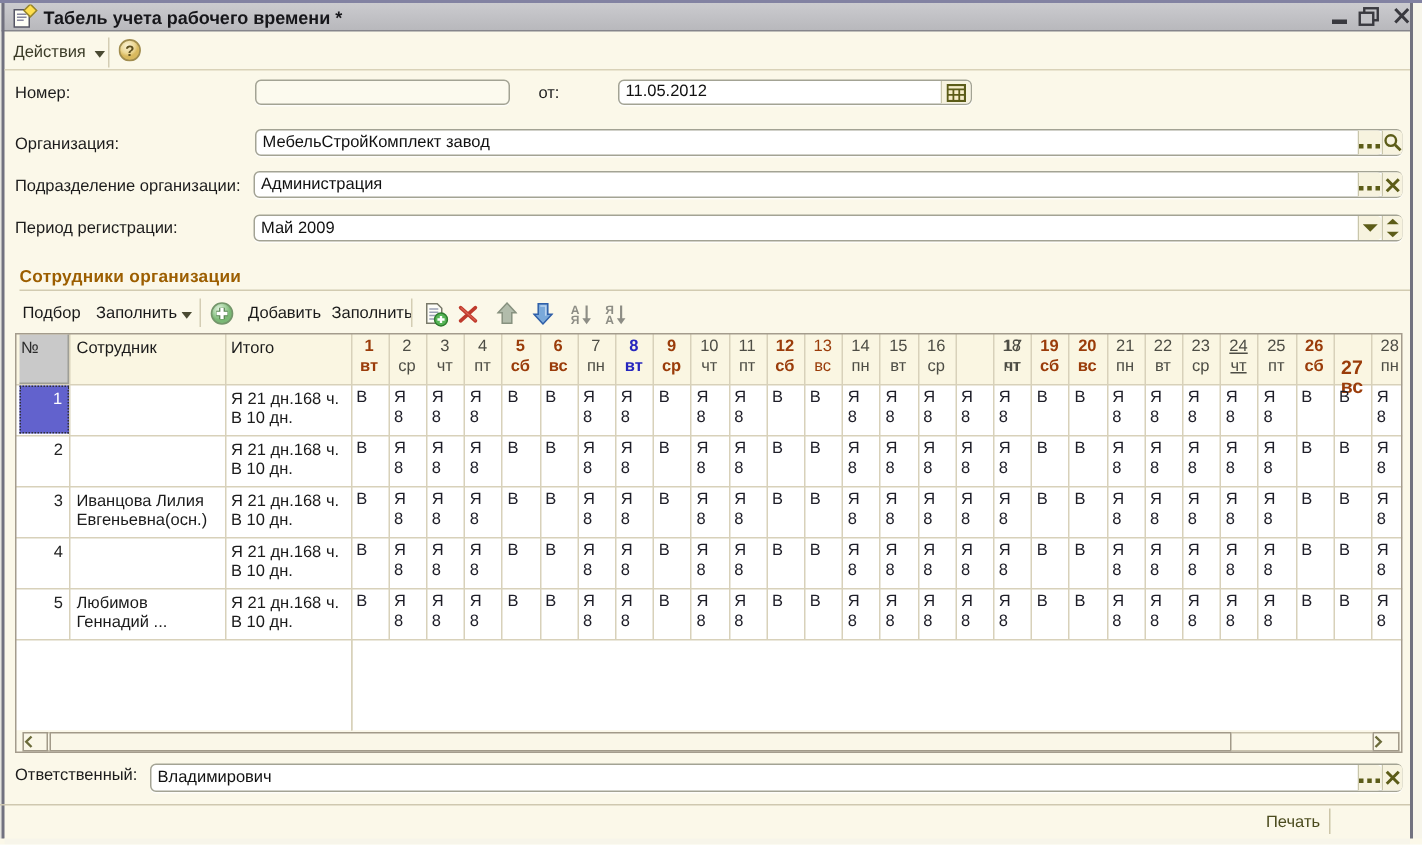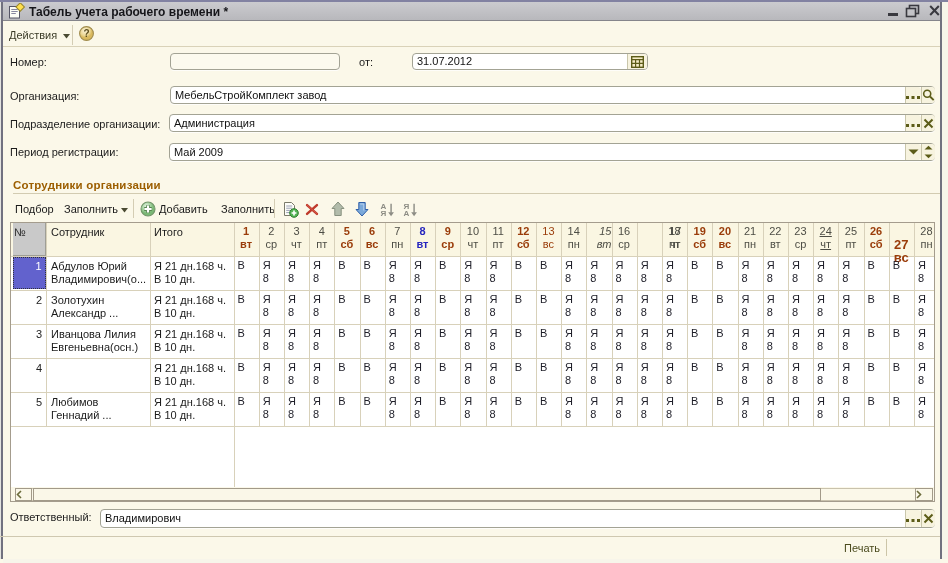--- a/index.html
+++ b/index.html
@@ -57,21 +57,21 @@
       </svg>
     </div>
     <div style="position:absolute;left:3px;top:46px;width:937px;height:1px;background:#d9d2b8;"></div>
     <div style="position:absolute;left:10px;top:56px;width:160px;height:13px;font-size:11px;color:#1c1c1c;white-space:nowrap;">Номер:</div>
     <div style="position:absolute;left:10px;top:90px;width:160px;height:13px;font-size:11px;color:#1c1c1c;white-space:nowrap;">Организация:</div>
     <div style="position:absolute;left:10px;top:118px;width:165px;height:13px;font-size:11px;color:#1c1c1c;white-space:nowrap;">Подразделение организации:</div>
     <div style="position:absolute;left:10px;top:146px;width:160px;height:13px;font-size:11px;color:#1c1c1c;white-space:nowrap;">Период регистрации:</div>
     <div style="position:absolute;left:359px;top:56px;width:30px;height:13px;font-size:11px;color:#1c1c1c;white-space:nowrap;">от:</div>
     <div style="position:absolute;left:170px;top:53px;width:170px;height:17px;background:#fcfaee;border:1px solid #a3a394;border-radius:4px;box-sizing:border-box;box-shadow:0 1px 0 rgba(255,255,255,.7);"></div>
     <div style="position:absolute;left:412px;top:53px;width:236px;height:17px;background:#fff;border:1px solid #a3a394;border-radius:4px;box-sizing:border-box;box-shadow:0 1px 0 rgba(255,255,255,.7);"></div>
-    <div style="position:absolute;left:417px;top:55px;width:100px;height:13px;font-size:11px;color:#111;white-space:nowrap;">31.07.2012</div>
+    <div style="position:absolute;left:417px;top:55px;width:100px;height:13px;font-size:11px;color:#111;white-space:nowrap;">11.05.2012</div>
     <div style="position:absolute;left:627px;top:54px;width:20px;height:15px;background:#f7f3df;border-left:1px solid #c9c6ab;border-radius:0 3px 3px 0;box-sizing:border-box;">
       <div style="display:flex;align-items:center;justify-content:center;height:100%;padding-top:0px;box-sizing:border-box;">
         <svg width="13" height="12" viewBox="0 0 13 12">
           <rect x="0.7" y="0.7" width="11.6" height="10.6" fill="#f6edc8" stroke="#5c5c18" stroke-width="1.4"></rect>
           <path d="M0.7 3.6h11.6M4.6 3.6v7.7M8.5 3.6v7.7M0.7 7.3h11.6" stroke="#5c5c18" stroke-width="1.2"></path>
         </svg>
       </div>
     </div>
     <div style="position:absolute;left:170px;top:86px;width:765px;height:18px;background:#fff;border:1px solid #a3a394;border-radius:4px;box-sizing:border-box;box-shadow:0 1px 0 rgba(255,255,255,.7);"></div>
     <div style="position:absolute;left:175px;top:89px;width:400px;height:13px;font-size:11px;color:#111;white-space:nowrap;">МебельСтройКомплект завод</div>
@@ -144,21 +144,21 @@
             <stop offset="0%" stop-color="#e6f5e4"></stop>
             <stop offset="55%" stop-color="#abd6a7"></stop>
             <stop offset="100%" stop-color="#7ab875"></stop>
           </radialGradient>
         </defs>
         <circle cx="8" cy="8" r="7" fill="url(#gp)" stroke="#74966b" stroke-width="1.1"></circle>
         <path d="M8 4.2v7.6M4.2 8h7.6" stroke="#55824e" stroke-width="3.8"></path>
         <path d="M8 4.4v7.2M4.4 8h7.2" stroke="#ffffff" stroke-width="2.2"></path>
       </svg>
     </div>
-    <div style="position:absolute;left:159px;top:203px;width:70px;height:13px;font-size:11px;color:#1a1a1a;white-space:nowrap;"><span style="text-decoration:underline;">Д</span>обавить</div>
+    <div style="position:absolute;left:144px;top:203px;width:70px;height:13px;font-size:11px;color:#1a1a1a;white-space:nowrap;text-align:right;"><span style="text-decoration:underline;">Д</span>обавить</div>
     <div style="position:absolute;left:221px;top:203px;width:60px;height:13px;font-size:11px;color:#1a1a1a;white-space:nowrap;">Заполнить</div>
     <div style="position:absolute;left:274px;top:199px;width:1px;height:19px;background:#d4cdb4;"></div>
     <div style="position:absolute;left:281.5px;top:201px;width:17px;height:17px;">
       <svg width="17" height="17" viewBox="0 0 17 17">
         <path d="M2.5 1.5h7l3 3v10h-10z" fill="#fdfdf8" stroke="#7a7a6a" stroke-width="1"></path>
         <path d="M4.2 5h6M4.2 7.2h6M4.2 9.4h6M4.2 11.6h4" stroke="#9aa0b4" stroke-width="1"></path>
         <circle cx="12" cy="12" r="4.3" fill="#55b455" stroke="#2e7d2e" stroke-width="1"></circle>
         <path d="M12 9.6v4.8M9.6 12h4.8" stroke="#fff" stroke-width="1.6"></path>
       </svg>
     </div>
@@ -246,36 +246,35 @@
       <div style="position:absolute;left:324.3px;top:3px;width:25.2px;height:26px;font-size:11px;font-weight:bold;color:#9a3c0a;text-align:center;line-height:13px;">5<br>сб</div>
       <div style="position:absolute;left:349.5px;top:3px;width:25.2px;height:26px;font-size:11px;font-weight:bold;color:#9a3c0a;text-align:center;line-height:13px;">6<br>вс</div>
       <div style="position:absolute;left:374.7px;top:3px;width:25.2px;height:26px;font-size:11px;font-weight:normal;color:#4d4d45;text-align:center;line-height:13px;">7<br>пн</div>
       <div style="position:absolute;left:399.9px;top:3px;width:25.2px;height:26px;font-size:11px;font-weight:bold;color:#2626be;text-align:center;line-height:13px;">8<br>вт</div>
       <div style="position:absolute;left:425.1px;top:3px;width:25.2px;height:26px;font-size:11px;font-weight:bold;color:#9a3c0a;text-align:center;line-height:13px;">9<br>ср</div>
       <div style="position:absolute;left:450.29999999999995px;top:3px;width:25.2px;height:26px;font-size:11px;font-weight:normal;color:#4d4d45;text-align:center;line-height:13px;">10<br>чт</div>
       <div style="position:absolute;left:475.5px;top:3px;width:25.2px;height:26px;font-size:11px;font-weight:normal;color:#4d4d45;text-align:center;line-height:13px;">11<br>пт</div>
       <div style="position:absolute;left:500.7px;top:3px;width:25.2px;height:26px;font-size:11px;font-weight:bold;color:#9a3c0a;text-align:center;line-height:13px;">12<br>сб</div>
       <div style="position:absolute;left:525.9px;top:3px;width:25.2px;height:26px;font-size:11px;font-weight:normal;color:#9a3c0a;text-align:center;line-height:13px;">13<br>вс</div>
       <div style="position:absolute;left:551.0999999999999px;top:3px;width:25.2px;height:26px;font-size:11px;font-weight:normal;color:#4d4d45;text-align:center;line-height:13px;">14<br>пн</div>
-      <div style="position:absolute;left:576.3px;top:3px;width:25.2px;height:26px;font-size:11px;font-weight:normal;color:#4d4d45;text-align:right;line-height:13px;font-style:italic;">15<br>вт</div>
+      <div style="position:absolute;left:576.3px;top:3px;width:25.2px;height:26px;font-size:11px;font-weight:normal;color:#4d4d45;text-align:center;line-height:13px;">15<br>вт</div>
       <div style="position:absolute;left:601.5px;top:3px;width:25.2px;height:26px;font-size:11px;font-weight:normal;color:#4d4d45;text-align:center;line-height:13px;">16<br>ср</div>
       <div style="position:absolute;left:626.7px;top:3px;width:25.2px;height:26px;font-size:11px;font-weight:normal;color:#4d4d45;text-align:center;line-height:13px;padding-left:26px;">17<br>чт</div>
       <div style="position:absolute;left:651.9px;top:3px;width:25.2px;height:26px;font-size:11px;font-weight:normal;color:#4d4d45;text-align:center;line-height:13px;">18<br>пт</div>
       <div style="position:absolute;left:677.0999999999999px;top:3px;width:25.2px;height:26px;font-size:11px;font-weight:bold;color:#9a3c0a;text-align:center;line-height:13px;">19<br>сб</div>
       <div style="position:absolute;left:702.3px;top:3px;width:25.2px;height:26px;font-size:11px;font-weight:bold;color:#9a3c0a;text-align:center;line-height:13px;">20<br>вс</div>
       <div style="position:absolute;left:727.5px;top:3px;width:25.2px;height:26px;font-size:11px;font-weight:normal;color:#4d4d45;text-align:center;line-height:13px;">21<br>пн</div>
       <div style="position:absolute;left:752.6999999999999px;top:3px;width:25.2px;height:26px;font-size:11px;font-weight:normal;color:#4d4d45;text-align:center;line-height:13px;">22<br>вт</div>
       <div style="position:absolute;left:777.9px;top:3px;width:25.2px;height:26px;font-size:11px;font-weight:normal;color:#4d4d45;text-align:center;line-height:13px;">23<br>ср</div>
       <div style="position:absolute;left:803.1px;top:3px;width:25.2px;height:26px;font-size:11px;font-weight:normal;color:#4d4d45;text-align:center;line-height:13px;text-decoration:underline;">24<br>чт</div>
       <div style="position:absolute;left:828.3px;top:3px;width:25.2px;height:26px;font-size:11px;font-weight:normal;color:#4d4d45;text-align:center;line-height:13px;">25<br>пт</div>
       <div style="position:absolute;left:853.5px;top:3px;width:25.2px;height:26px;font-size:11px;font-weight:bold;color:#9a3c0a;text-align:center;line-height:13px;">26<br>сб</div>
       <div style="position:absolute;left:878.6999999999999px;top:16px;width:25.2px;height:26px;font-size:13px;font-weight:bold;color:#9a3c0a;text-align:center;line-height:13px;">27<br>вс</div>
       <div style="position:absolute;left:903.9px;top:3px;width:25.2px;height:26px;font-size:11px;font-weight:normal;color:#4d4d45;text-align:center;line-height:13px;">28<br>пн</div>
       <div style="position:absolute;left:2.5px;top:34.5px;width:33.0px;height:32.5px;background:#6262cd;border:1px dotted #30303a;box-sizing:border-box;font-size:11px;color:#fff;text-align:right;padding:2px 3px 0 0;">1</div>
-      <div style="position:absolute;left:41.0px;top:37.5px;width:100px;height:28px;font-size:11px;color:#1b1b1b;line-height:13.5px;white-space:nowrap;overflow:hidden;">Абдулов Юрий<br>Владимирович(о...</div>
       <div style="position:absolute;left:144.0px;top:37.5px;width:85px;height:28px;font-size:11px;color:#1b1b1b;line-height:13.5px;white-space:nowrap;">Я 21 дн.168 ч.<br>В 10 дн.</div>
       <div style="position:absolute;left:227.5px;top:36.5px;width:20.2px;height:28px;font-size:11px;color:#1e1e28;line-height:13.5px;">В</div>
       <div style="position:absolute;left:252.7px;top:36.5px;width:20.2px;height:28px;font-size:11px;color:#1e1e28;line-height:13.5px;">Я<br>8</div>
       <div style="position:absolute;left:277.9px;top:36.5px;width:20.2px;height:28px;font-size:11px;color:#1e1e28;line-height:13.5px;">Я<br>8</div>
       <div style="position:absolute;left:303.1px;top:36.5px;width:20.2px;height:28px;font-size:11px;color:#1e1e28;line-height:13.5px;">Я<br>8</div>
       <div style="position:absolute;left:328.3px;top:36.5px;width:20.2px;height:28px;font-size:11px;color:#1e1e28;line-height:13.5px;">В</div>
       <div style="position:absolute;left:353.5px;top:36.5px;width:20.2px;height:28px;font-size:11px;color:#1e1e28;line-height:13.5px;">В</div>
       <div style="position:absolute;left:378.7px;top:36.5px;width:20.2px;height:28px;font-size:11px;color:#1e1e28;line-height:13.5px;">Я<br>8</div>
       <div style="position:absolute;left:403.9px;top:36.5px;width:20.2px;height:28px;font-size:11px;color:#1e1e28;line-height:13.5px;">Я<br>8</div>
       <div style="position:absolute;left:429.1px;top:36.5px;width:20.2px;height:28px;font-size:11px;color:#1e1e28;line-height:13.5px;">В</div>
@@ -292,21 +291,20 @@
       <div style="position:absolute;left:706.3px;top:36.5px;width:20.2px;height:28px;font-size:11px;color:#1e1e28;line-height:13.5px;">В</div>
       <div style="position:absolute;left:731.5px;top:36.5px;width:20.2px;height:28px;font-size:11px;color:#1e1e28;line-height:13.5px;">Я<br>8</div>
       <div style="position:absolute;left:756.6999999999999px;top:36.5px;width:20.2px;height:28px;font-size:11px;color:#1e1e28;line-height:13.5px;">Я<br>8</div>
       <div style="position:absolute;left:781.9px;top:36.5px;width:20.2px;height:28px;font-size:11px;color:#1e1e28;line-height:13.5px;">Я<br>8</div>
       <div style="position:absolute;left:807.1px;top:36.5px;width:20.2px;height:28px;font-size:11px;color:#1e1e28;line-height:13.5px;">Я<br>8</div>
       <div style="position:absolute;left:832.3px;top:36.5px;width:20.2px;height:28px;font-size:11px;color:#1e1e28;line-height:13.5px;">Я<br>8</div>
       <div style="position:absolute;left:857.5px;top:36.5px;width:20.2px;height:28px;font-size:11px;color:#1e1e28;line-height:13.5px;">В</div>
       <div style="position:absolute;left:882.6999999999999px;top:36.5px;width:20.2px;height:28px;font-size:11px;color:#1e1e28;line-height:13.5px;">В</div>
       <div style="position:absolute;left:907.9px;top:36.5px;width:20.2px;height:28px;font-size:11px;color:#1e1e28;line-height:13.5px;">Я<br>8</div>
       <div style="position:absolute;left:2.5px;top:68.5px;width:32.5px;height:33.0px;font-size:11px;color:#222;text-align:right;padding:3px 3px 0 0;box-sizing:border-box;">2</div>
-      <div style="position:absolute;left:41.0px;top:71.5px;width:100px;height:28px;font-size:11px;color:#1b1b1b;line-height:13.5px;white-space:nowrap;overflow:hidden;">Золотухин<br>Александр ...</div>
       <div style="position:absolute;left:144.0px;top:71.5px;width:85px;height:28px;font-size:11px;color:#1b1b1b;line-height:13.5px;white-space:nowrap;">Я 21 дн.168 ч.<br>В 10 дн.</div>
       <div style="position:absolute;left:227.5px;top:70.5px;width:20.2px;height:28px;font-size:11px;color:#1e1e28;line-height:13.5px;">В</div>
       <div style="position:absolute;left:252.7px;top:70.5px;width:20.2px;height:28px;font-size:11px;color:#1e1e28;line-height:13.5px;">Я<br>8</div>
       <div style="position:absolute;left:277.9px;top:70.5px;width:20.2px;height:28px;font-size:11px;color:#1e1e28;line-height:13.5px;">Я<br>8</div>
       <div style="position:absolute;left:303.1px;top:70.5px;width:20.2px;height:28px;font-size:11px;color:#1e1e28;line-height:13.5px;">Я<br>8</div>
       <div style="position:absolute;left:328.3px;top:70.5px;width:20.2px;height:28px;font-size:11px;color:#1e1e28;line-height:13.5px;">В</div>
       <div style="position:absolute;left:353.5px;top:70.5px;width:20.2px;height:28px;font-size:11px;color:#1e1e28;line-height:13.5px;">В</div>
       <div style="position:absolute;left:378.7px;top:70.5px;width:20.2px;height:28px;font-size:11px;color:#1e1e28;line-height:13.5px;">Я<br>8</div>
       <div style="position:absolute;left:403.9px;top:70.5px;width:20.2px;height:28px;font-size:11px;color:#1e1e28;line-height:13.5px;">Я<br>8</div>
       <div style="position:absolute;left:429.1px;top:70.5px;width:20.2px;height:28px;font-size:11px;color:#1e1e28;line-height:13.5px;">В</div>

